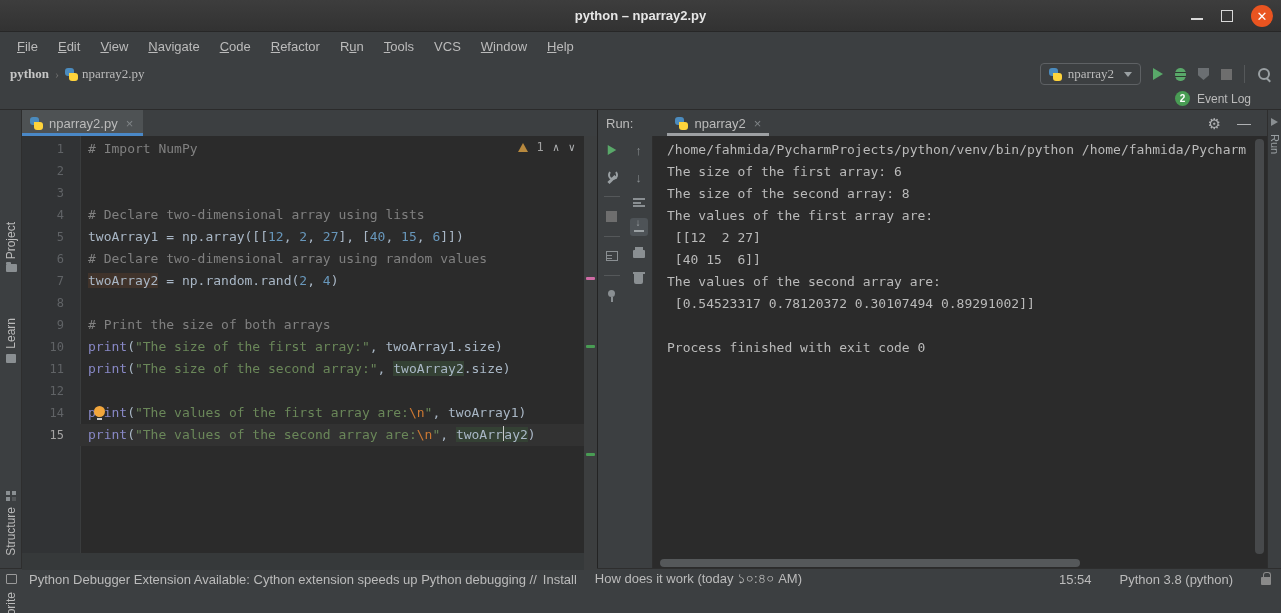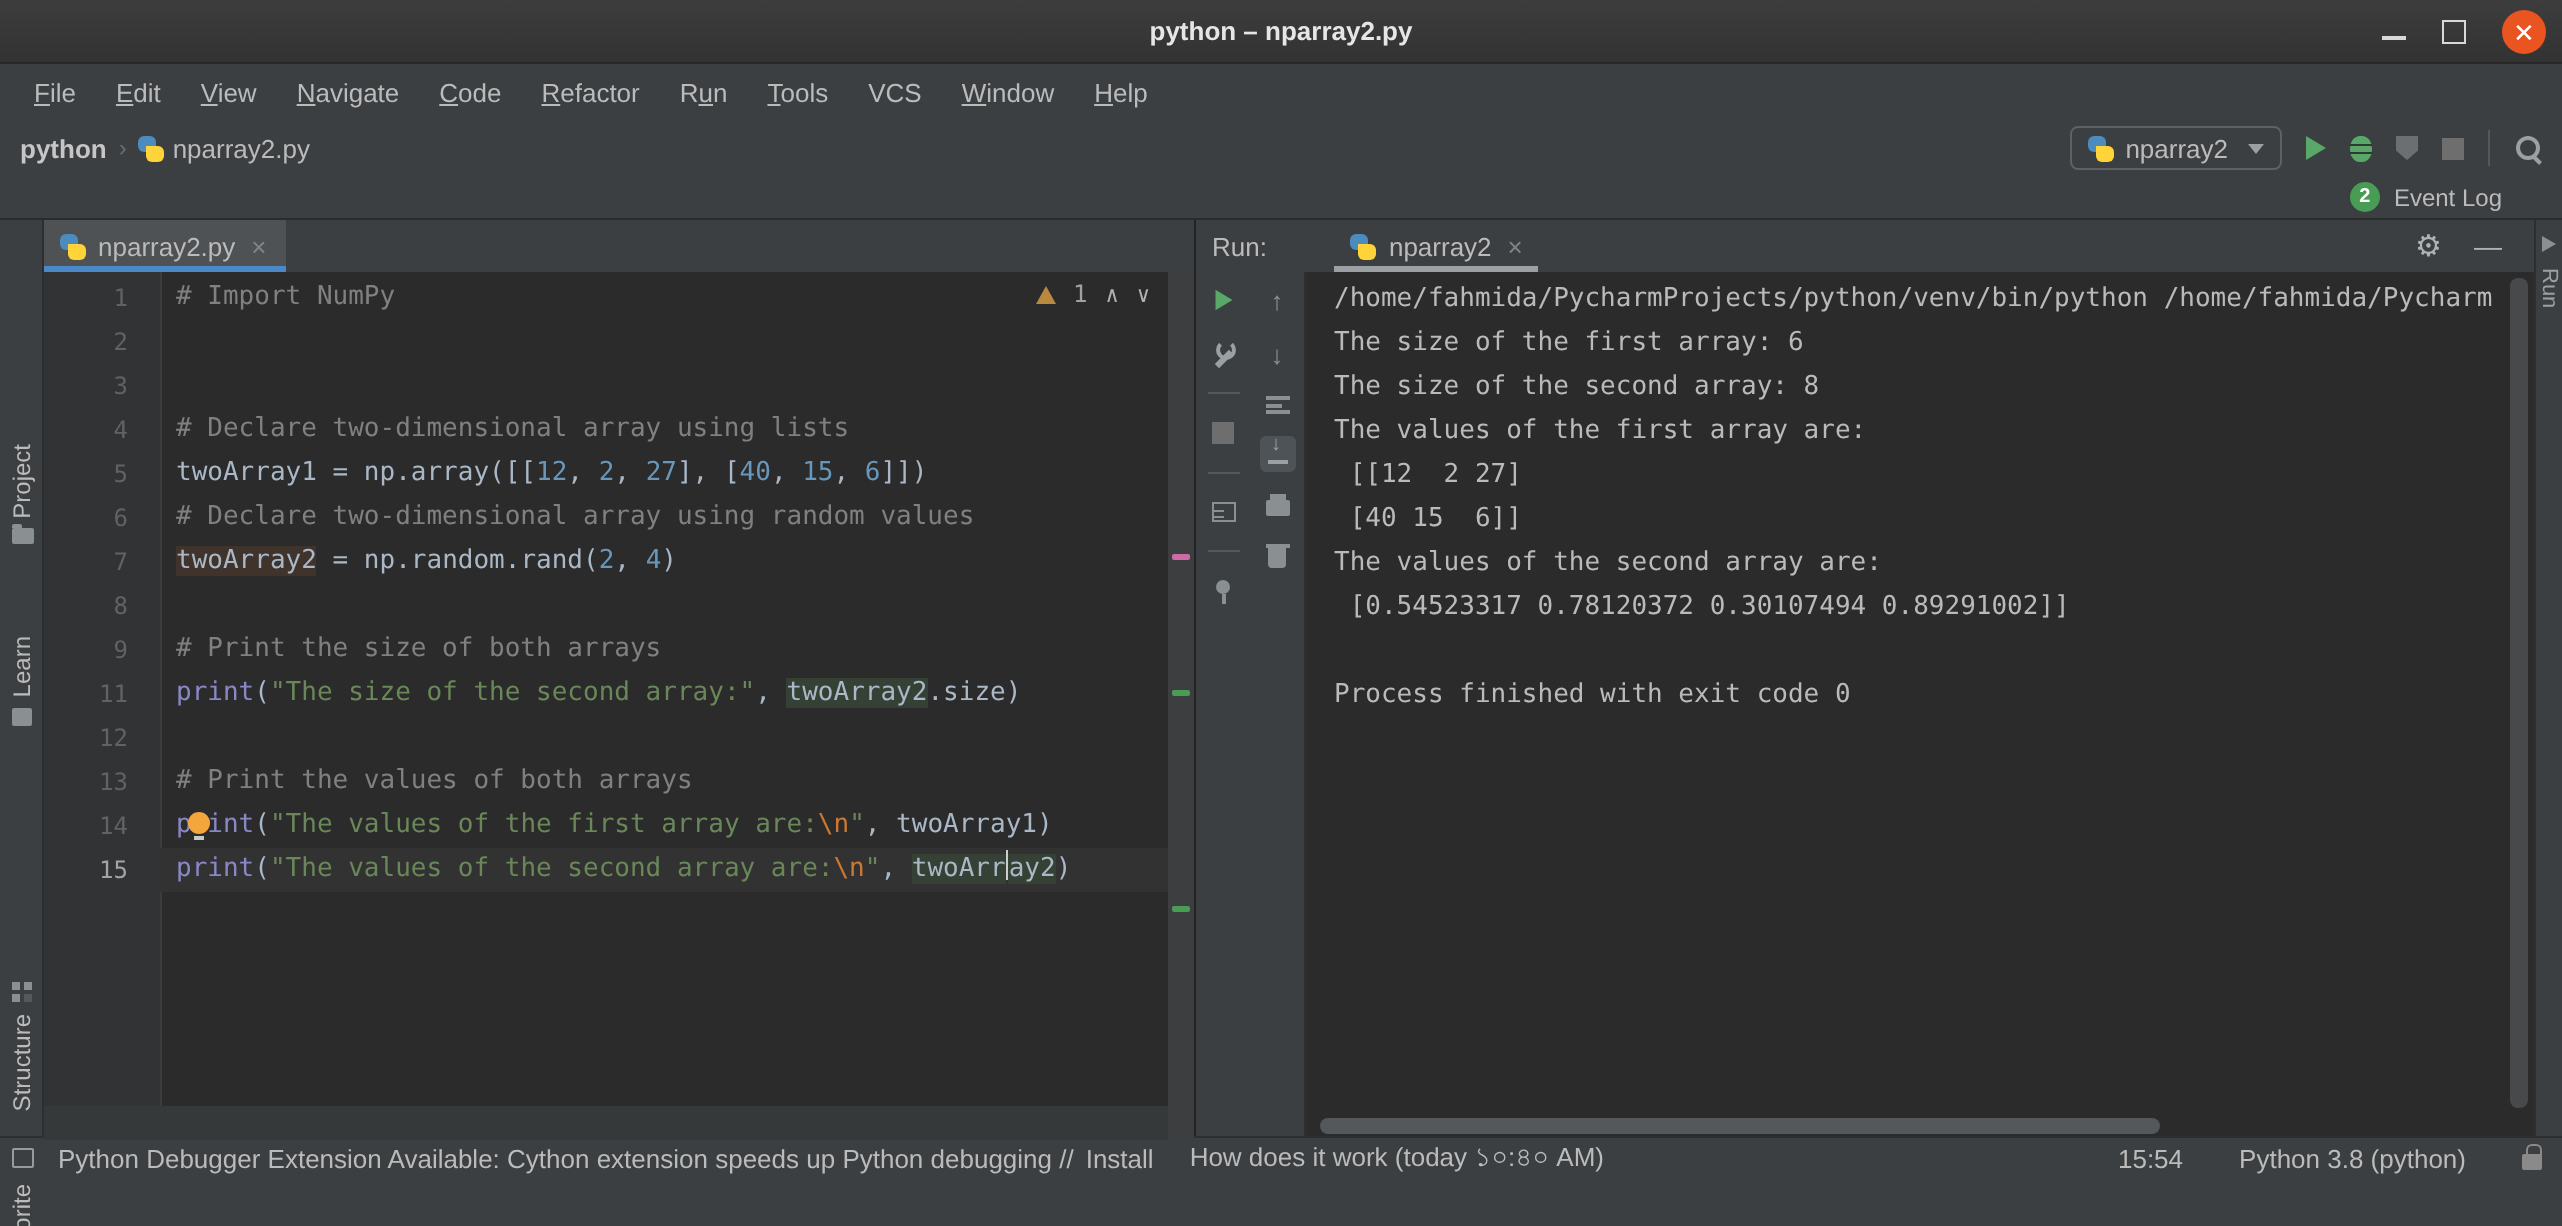--- a/index.html
+++ b/index.html
@@ -19,21 +19,21 @@
   .maxbtn { width:12px; height:12px; border:1.5px solid #D8D8D8; }
   .closebtn { width:22px; height:22px; border-radius:50%; background:#E95420; color:#fff;
     display:flex; align-items:center; justify-content:center; font-size:13px; line-height:1; }
   
   .menubar { position:absolute; left:0; top:32px; width:100%; height:28px; background:#3C3F41;
     display:flex; align-items:center; gap:2px; padding-left:8px; font-size:13px; }
   .menu-item { padding:3px 9px; color:#BBBBBB; cursor:default; }
   .menu-item .mn { text-decoration:underline; }
   
   .navbar { position:absolute; left:0; top:60px; width:100%; height:28px; background:#3C3F41;
-    display:flex; align-items:center; font-size:13px; padding:0 10px; }
+    display:flex; align-items:center; font-size:13px; padding:0 10px;font-family:Liberation Serif, serif; }
   .crumb-bold { font-weight:bold; color:#C6C6C6; }
   .crumb-sep { color:#6E6E6E; margin:0 6px; font-size:12px; }
   .crumb { color:#BBBBBB; margin-left:4px; }
   .nav-right { margin-left:auto; display:flex; align-items:center; gap:12px; }
   .runcombo { display:flex; align-items:center; gap:6px; border:1px solid #5E6164; border-radius:4px;
     height:22px; padding:0 8px; color:#BBBBBB; }
   .combocaret { width:0; height:0; border-left:4px solid transparent; border-right:4px solid transparent;
     border-top:5px solid #9AA0A3; margin-left:4px; }
   .pyico { position:relative; width:13px; height:13px; display:inline-block; flex:0 0 13px; }
   .pyico::before { content:""; position:absolute; left:0; top:0; width:9px; height:8px; background:#4B8BBE; border-radius:3px 3px 0 3px; }
@@ -240,23 +240,23 @@
         <div class="codewrap">
             <div class="eline"><span class="lnum">1</span><span class="lcode"><span class="com"># Import NumPy</span></span></div>
             <div class="eline"><span class="lnum">2</span></div>
             <div class="eline"><span class="lnum">3</span><span class="lcode"></span></div>
             <div class="eline"><span class="lnum">4</span><span class="lcode"><span class="com"># Declare two-dimensional array using lists</span></span></div>
             <div class="eline"><span class="lnum">5</span><span class="lcode"><span class="pl">twoArray1 = np.array([[</span><span class="num">12</span><span class="pl">, </span><span class="num">2</span><span class="pl">, </span><span class="num">27</span><span class="pl">], [</span><span class="num">40</span><span class="pl">, </span><span class="num">15</span><span class="pl">, </span><span class="num">6</span><span class="pl">]])</span></span></div>
             <div class="eline"><span class="lnum">6</span><span class="lcode"><span class="com"># Declare two-dimensional array using random values</span></span></div>
             <div class="eline"><span class="lnum">7</span><span class="lcode"><span class="pl hlw">twoArray2</span><span class="pl"> = np.random.rand(</span><span class="num">2</span><span class="pl">, </span><span class="num">4</span><span class="pl">)</span></span></div>
             <div class="eline"><span class="lnum">8</span><span class="lcode"></span></div>
             <div class="eline"><span class="lnum">9</span><span class="lcode"><span class="com"># Print the size of both arrays</span></span></div>
+            <div class="eline"><span class="lnum">10</span><span class="lcode"><span class="fn">print</span><span class="pl">(</span><span class="str">"The size of the first array:"</span><span class="pl">, twoArray1.size)</span></span></div>
             <div class="eline"><span class="lnum">11</span><span class="lcode"><span class="fn">print</span><span class="pl">(</span><span class="str">"The size of the second array:"</span><span class="pl">, </span><span class="pl hlr">twoArray2</span><span class="pl">.size)</span></span></div>
             <div class="eline"><span class="lnum">12</span><span class="lcode"></span></div>
-            <div class="eline"><span class="lnum">13</span><span class="lcode"><span class="com"># Print the values of both arrays</span></span></div>
             <div class="eline"><span class="bulb"></span><span class="lnum">14</span><span class="lcode"><span class="fn">print</span><span class="pl">(</span><span class="str">"The values of the first array are:</span><span class="esc">\n</span><span class="str">"</span><span class="pl">, twoArray1)</span></span></div>
             <div class="eline cur"><span class="lnum">15</span><span class="lcode"><span class="fn">print</span><span class="pl">(</span><span class="str">"The values of the second array are:</span><span class="esc">\n</span><span class="str">"</span><span class="pl">, </span><span class="pl hlr">twoArr</span><span class="caret"></span><span class="pl hlr">ay2</span><span class="pl">)</span></span></div>
           </div>
         <div class="ehscroll"></div>
         <div class="estripe">
             <span class="smark" style="top: 141px; background: rgb(206, 107, 164);"></span>
             <span class="smark" style="top: 209px; background: rgb(73, 156, 84);"></span>
             <span class="smark" style="top: 317px; background: rgb(73, 156, 84);"></span>
           </div>
       </div>

